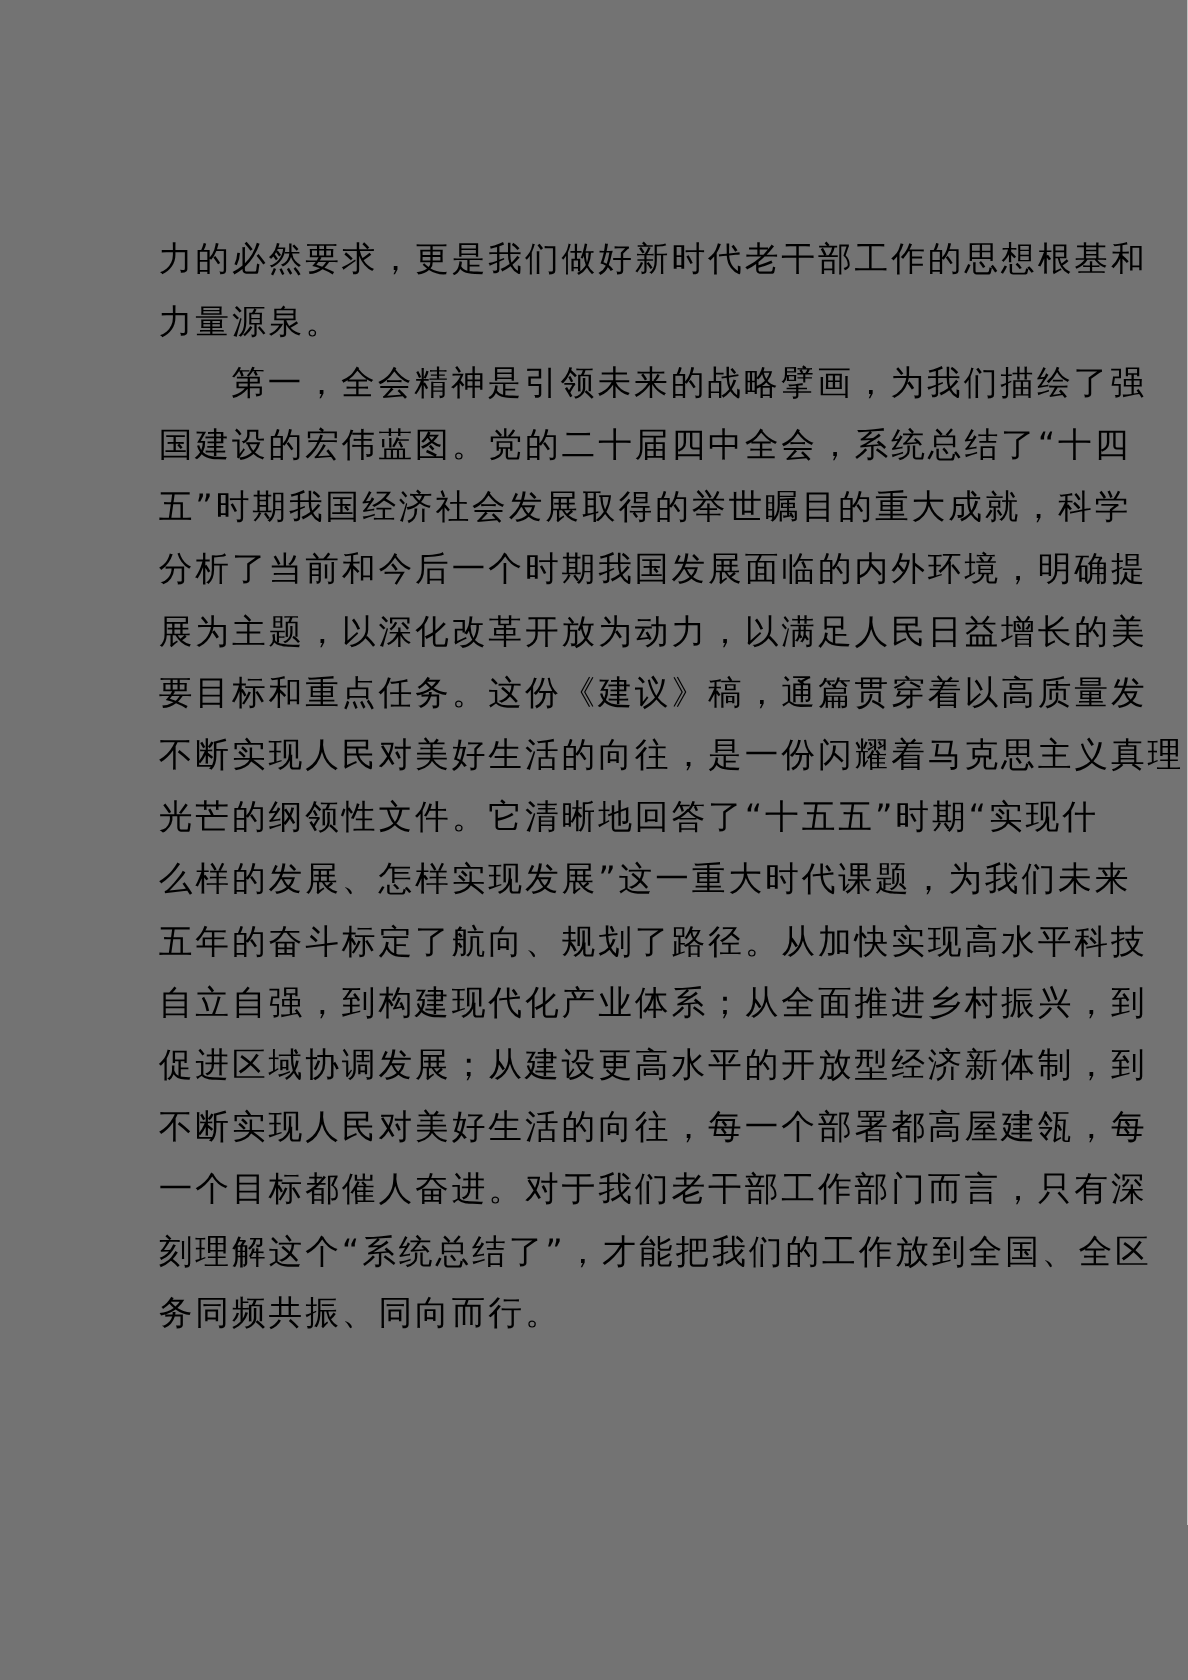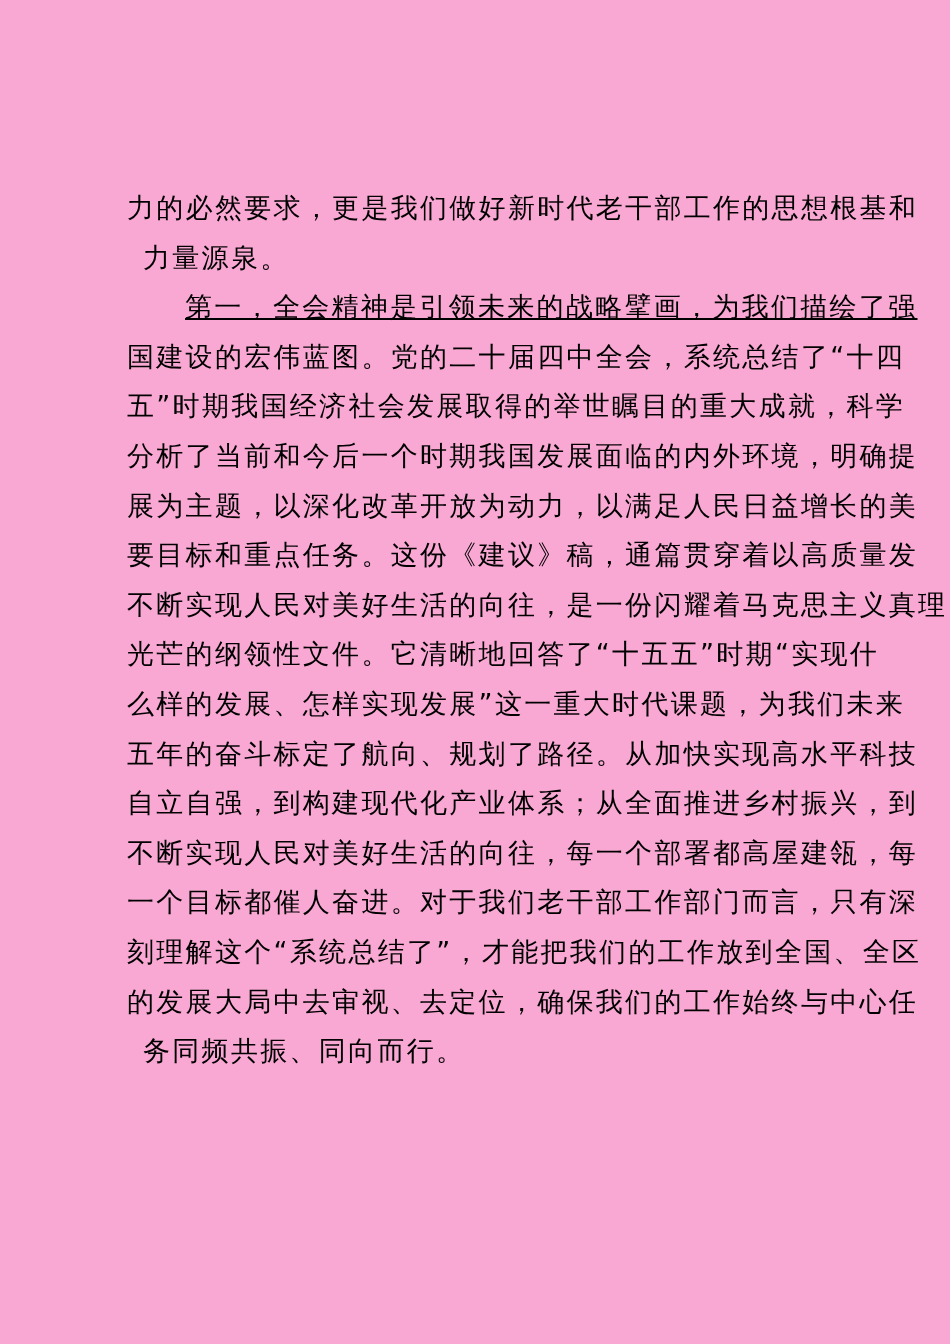--- a/index.html
+++ b/index.html
@@ -14,44 +14,42 @@
       overflow: hidden;
       font-family: "DejaVu Sans", "Liberation Sans", sans-serif;
       color: #000000;
     }
     .page {
       position: absolute;
       left: 0;
       top: 0;
       width: 950px;
       height: 1344px;
-      background: #f9a8d4;
+      background: #737373;
     }
     .content {
       position: absolute;
       left: 127px;
       top: 183px;
       width: 704px;
     }
     .line {
       height: 49.6px;
       line-height: 49.6px;
       font-size: 27px;
       white-space: nowrap;
       letter-spacing: 2.3px;
       text-align: justify;
       text-align-last: justify;
     }
     .line.last {
       text-align-last: left;
-      margin-left: 16px;
     }
     .line.indent {
       padding-left: 58px;
-      text-decoration: underline;
     }
   </style>
 </head>
 <body>
 
 <div class="page">
   <div class="content">
 
     <div>
       <div class="line">力的必然要求，更是我们做好新时代老干部工作的思想根基和</div>
@@ -63,21 +61,21 @@
       <div class="line">国建设的宏伟蓝图。党的二十届四中全会，系统总结了“十四</div>
       <div class="line">五”时期我国经济社会发展取得的举世瞩目的重大成就，科学</div>
       <div class="line">分析了当前和今后一个时期我国发展面临的内外环境，明确提</div>
       <div class="line">展为主题，以深化改革开放为动力，以满足人民日益增长的美</div>
       <div class="line">要目标和重点任务。这份《建议》稿，通篇贯穿着以高质量发</div>
       <div class="line">不断实现人民对美好生活的向往，是一份闪耀着马克思主义真理</div>
       <div class="line">光芒的纲领性文件。它清晰地回答了“十五五”时期“实现什</div>
       <div class="line">么样的发展、怎样实现发展”这一重大时代课题，为我们未来</div>
       <div class="line">五年的奋斗标定了航向、规划了路径。从加快实现高水平科技</div>
       <div class="line">自立自强，到构建现代化产业体系；从全面推进乡村振兴，到</div>
+      <div class="line">促进区域协调发展；从建设更高水平的开放型经济新体制，到</div>
       <div class="line">不断实现人民对美好生活的向往，每一个部署都高屋建瓴，每</div>
       <div class="line">一个目标都催人奋进。对于我们老干部工作部门而言，只有深</div>
       <div class="line">刻理解这个“系统总结了”，才能把我们的工作放到全国、全区</div>
-      <div class="line">的发展大局中去审视、去定位，确保我们的工作始终与中心任</div>
       <div class="line last">务同频共振、同向而行。</div>
     </div>
 
   </div>
 </div>
 
 </body></html>

